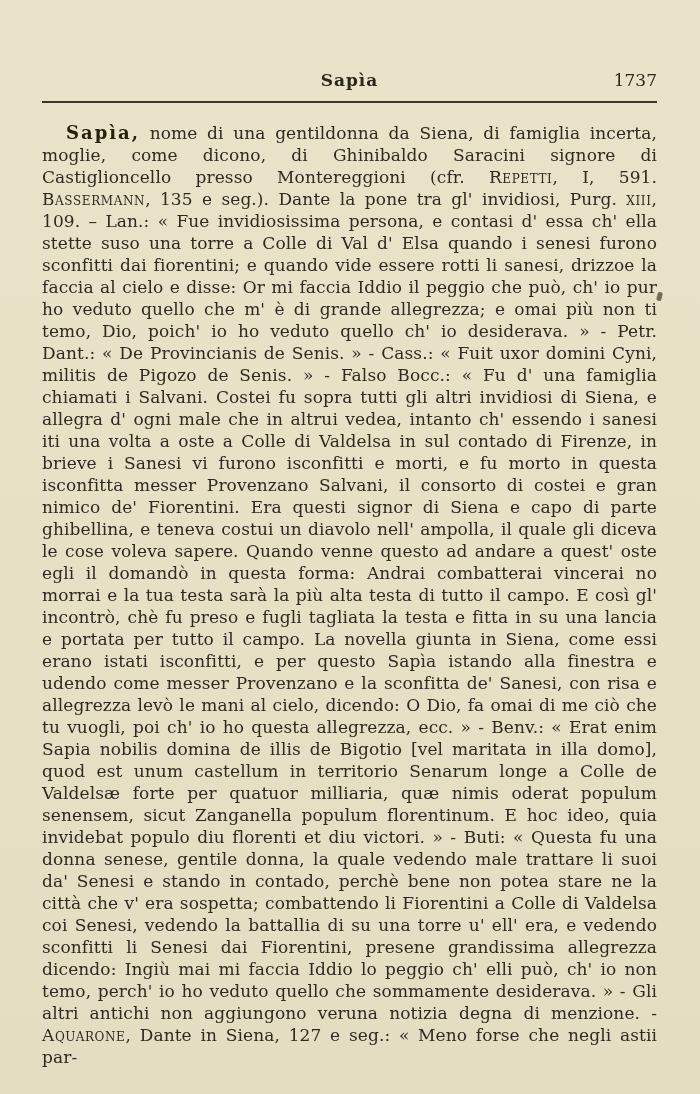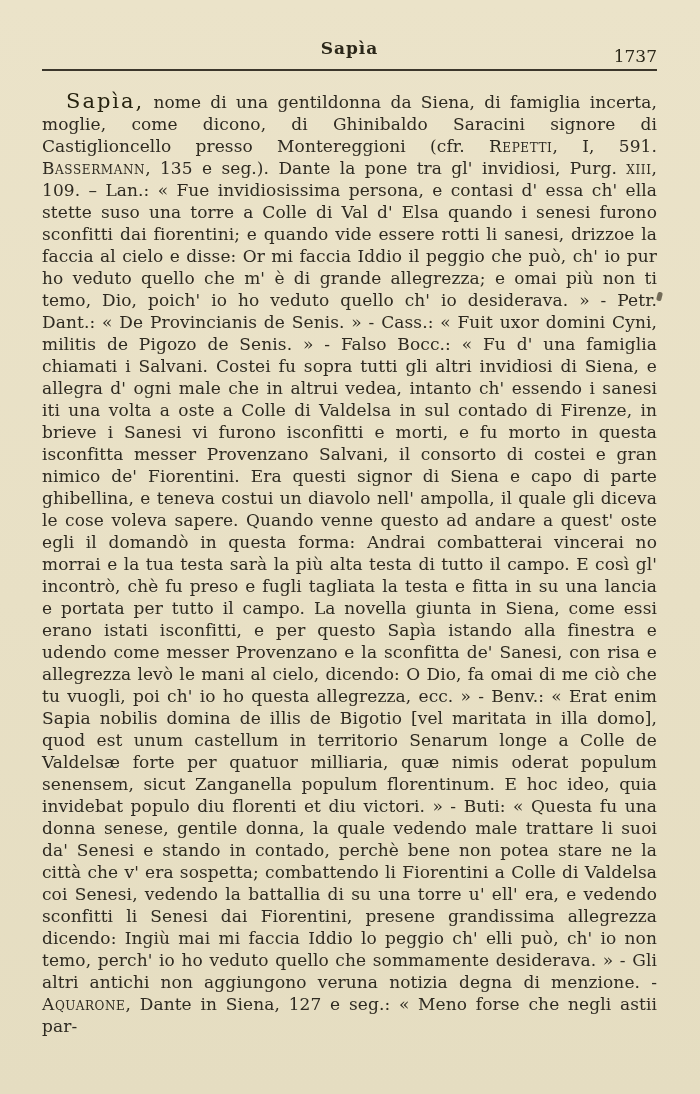--- a/index.html
+++ b/index.html
@@ -12,54 +12,54 @@
     overflow: hidden;
     position: relative;
   }
   .paper {
     position: absolute;
     inset: 0;
     background: linear-gradient(180deg, #ebe3c9 0%, #e8e0c5 55%, #e5ddc1 100%);
     padding: 38px 43px 0 42px;
     box-sizing: border-box;
   }
-  .page-header { position: relative; height: 26px; }
+  .page-header { position: relative; height: 26px; margin-top: 32px; }
   .running-head {
     display: block;
     text-align: center;
     font-weight: bold;
     font-size: 17px;
     letter-spacing: 1px;
     color: #2b2719;
   }
   .page-num {
     position: absolute;
     right: 0;
-    top: 8px;
+    top: 0;
     font-size: 17px;
     color: #2b2719;
   }
   .rule {
     height: 2px;
     background: #3b362b;
     margin-top: 5px;
   }
   .entry {
     margin: 19px 0 0 0;
     font-size: 17px;
     line-height: 22px;
     text-align: justify;
     text-indent: 24px;
     letter-spacing: 0.1px;
     word-spacing: 0.5px;
   }
   .seg-lead {
-    font-weight: normal;
+    font-weight: bold;
     letter-spacing: 2px;
-    font-size: 21px;
+    font-size: 18px;
     color: #26220f;
   }
   .seg-smallcaps {
     font-variant: small-caps;
     letter-spacing: 0.6px;
   }
   .seg-italic { }
   .seg-normal { }
   .speck {
     position: absolute;

